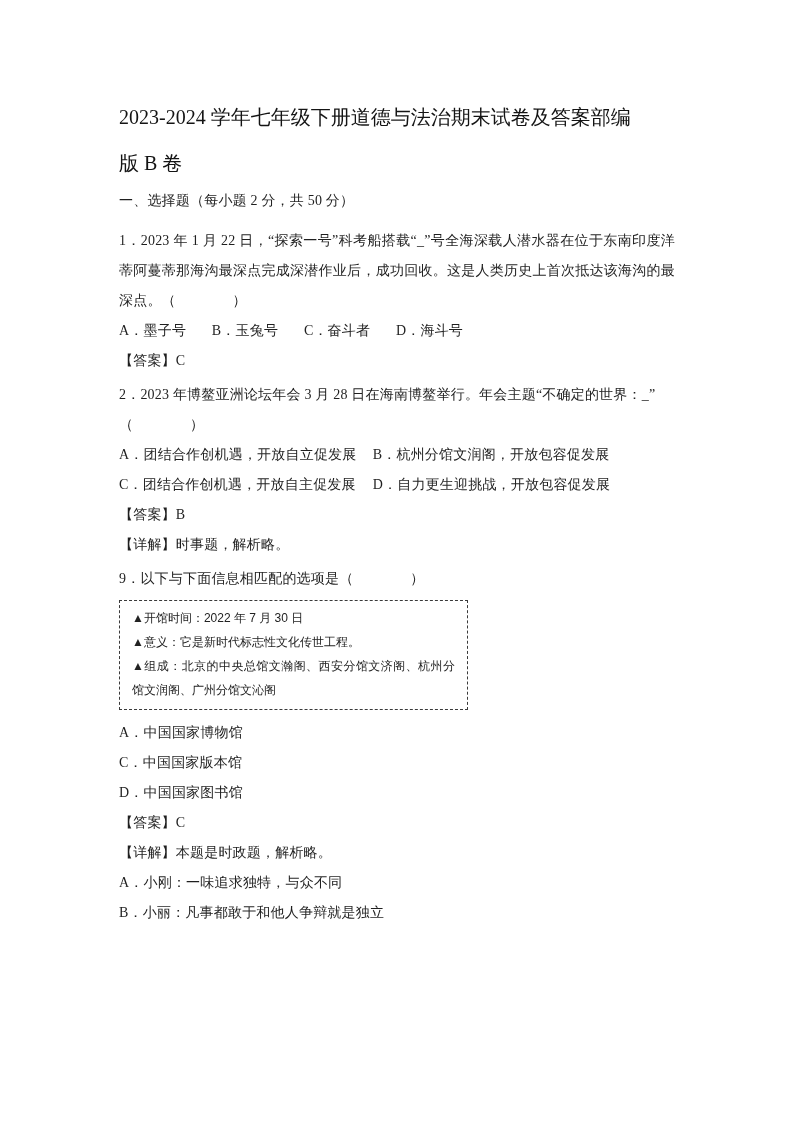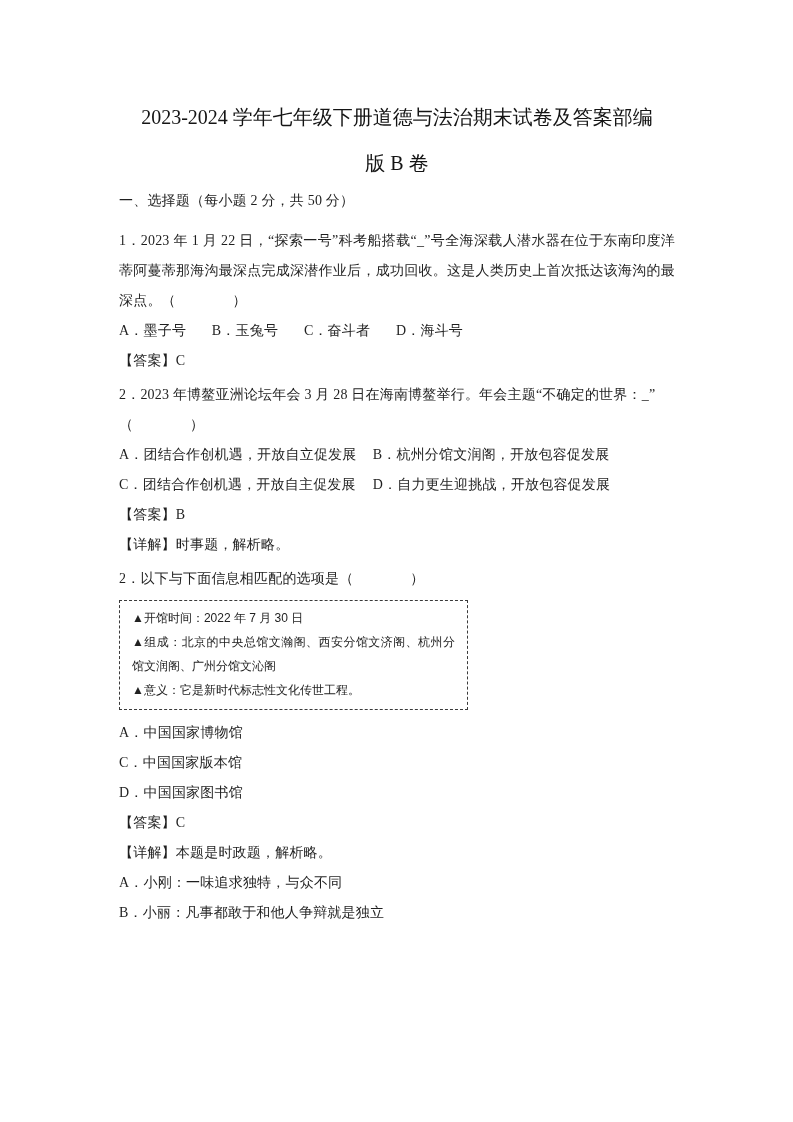--- a/index.html
+++ b/index.html
@@ -16,21 +16,20 @@
     box-sizing: border-box;
     padding: 94px 118px 0 119px;
     font-family: "Liberation Serif", "DejaVu Serif", serif;
     color: #1f1f1f;
     font-size: 14px;
   }
   .doc-title {
     margin: 0;
     font-size: 20px;
     font-weight: normal;
-    text-align: center;
     line-height: 46px;
     color: #141414;
   }
   .doc-title .title-line { display: block; }
   .para {
     margin: 0;
     line-height: 30px;
     text-align: justify;
     letter-spacing: 0.2px;
   }
@@ -86,25 +85,25 @@
     <span class="opt-col-a">A．团结合作创机遇，开放自立促发展</span>
     <span>B．杭州分馆文润阁，开放包容促发展</span>
   </p>
   <p class="para opt-row">
     <span class="opt-col-a">C．团结合作创机遇，开放自主促发展</span>
     <span>D．自力更生迎挑战，开放包容促发展</span>
   </p>
   <p class="para">【答案】B</p>
   <p class="para">【详解】时事题，解析略。</p>
 
-  <p class="para q-stem">2．以下与下面信息相匹配的选项是（　　　　）</p>
+  <p class="para q-stem">9．以下与下面信息相匹配的选项是（　　　　）</p>
   <div class="info-box">
     <p class="box-line">▲开馆时间：2022 年 7 月 30 日</p>
+    <p class="box-line">▲意义：它是新时代标志性文化传世工程。</p>
     <p class="box-line">▲组成：北京的中央总馆文瀚阁、西安分馆文济阁、杭州分馆文润阁、广州分馆文沁阁</p>
-    <p class="box-line">▲意义：它是新时代标志性文化传世工程。</p>
   </div>
   <p class="para opt-block-first">A．中国国家博物馆</p>
   <p class="para">C．中国国家版本馆</p>
   <p class="para">D．中国国家图书馆</p>
   <p class="para">【答案】C</p>
   <p class="para">【详解】本题是时政题，解析略。</p>
 
   <p class="para">A．小刚：一味追求独特，与众不同</p>
   <p class="para">B．小丽：凡事都敢于和他人争辩就是独立</p>
 

